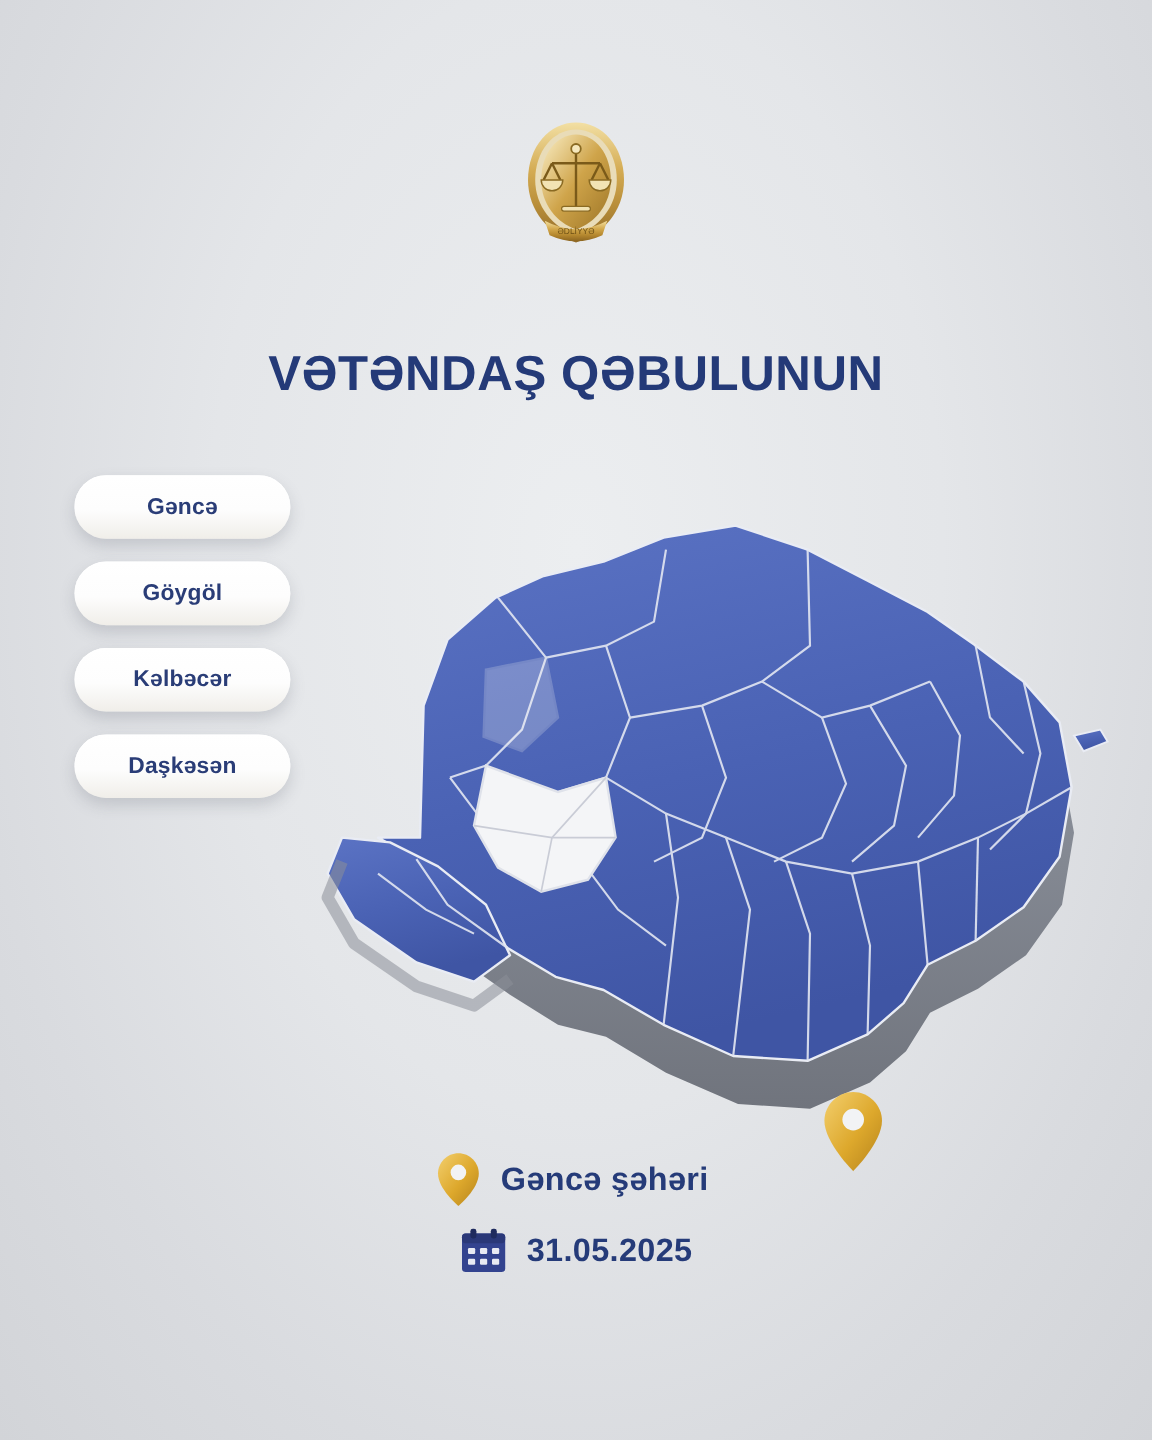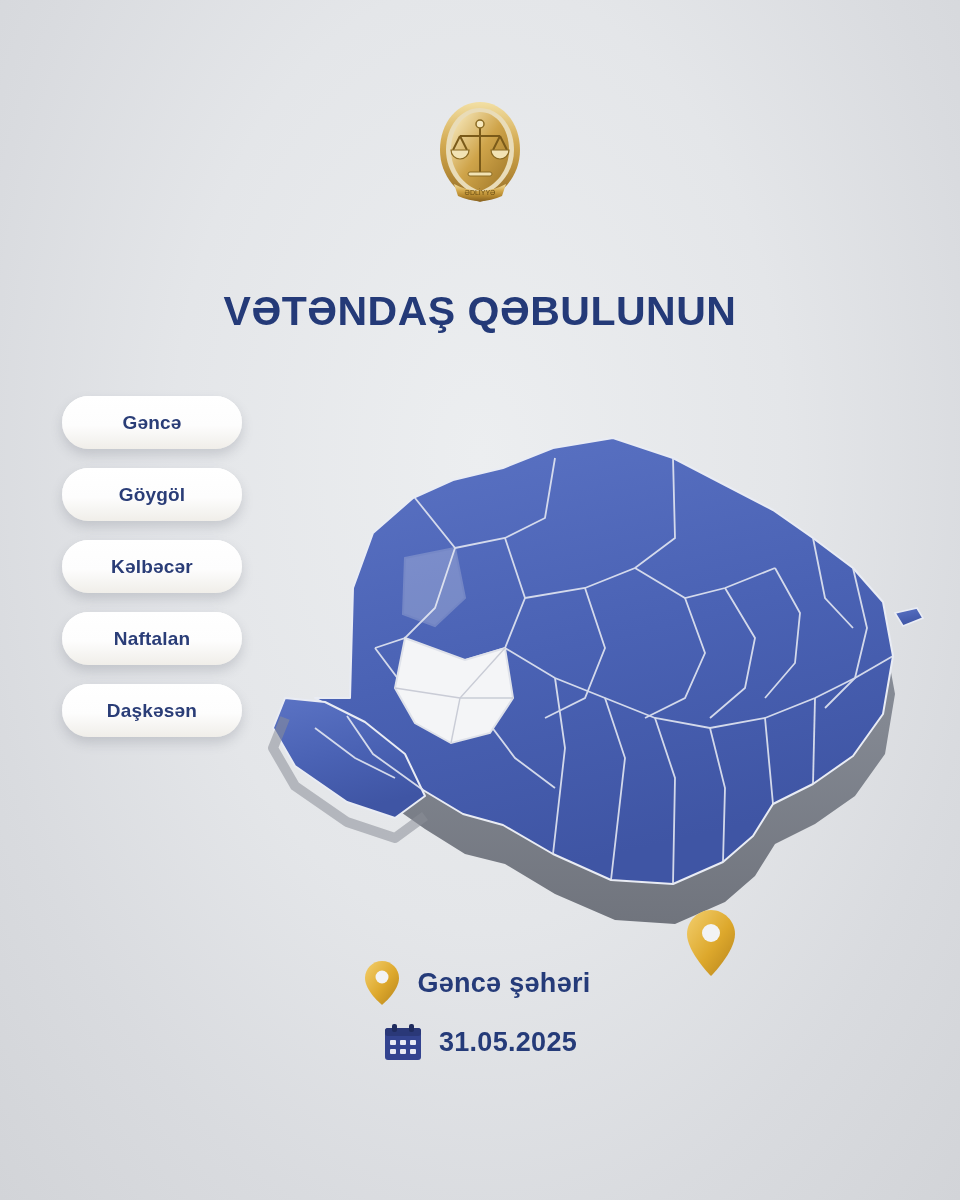--- a/index.html
+++ b/index.html
@@ -177,23 +177,20 @@
 
 <div class="pills">
   <div class="pill">
     <span>Gəncə</span>
   </div>
   <div class="pill">
     <span>Göygöl</span>
   </div>
   <div class="pill">
     <span>Kəlbəcər</span>
-  </div>
-  <div class="pill">
-    <span>Naftalan</span>
   </div>
   <div class="pill">
     <span>Daşkəsən</span>
   </div>
 </div>
 
 <div class="map-area">
   <svg viewBox="0 0 690 540" width="690" height="540" aria-hidden="true">
     <defs>
       <linearGradient id="mapblue" x1="0" y1="0" x2="0.3" y2="1">

